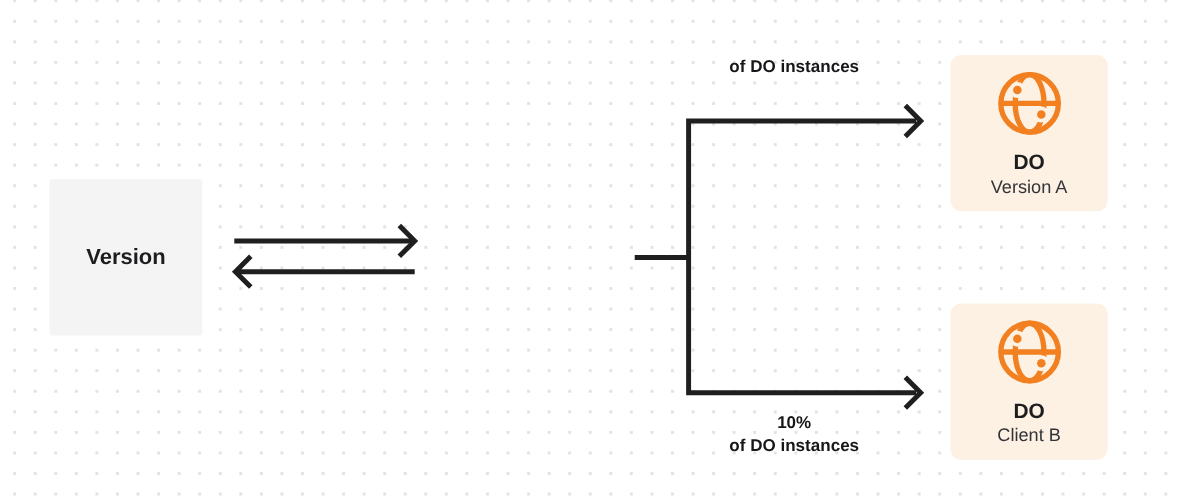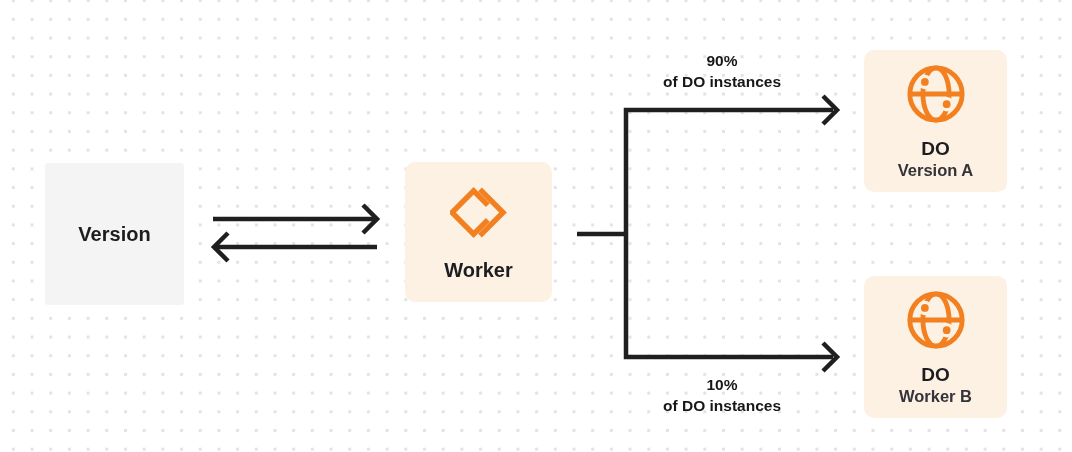--- a/index.html
+++ b/index.html
@@ -67,21 +67,21 @@
   .node-do .node-icon { width: 62px; height: 62px; margin-top: 2px; }
   .node-do .node-title {
     font-size: 19px;
     font-weight: 700;
     color: #1d1d1f;
     line-height: 22px;
     margin-top: 13px;
   }
   .node-do .node-subtitle {
     font-size: 16.5px;
-    font-weight: 700;
+    font-weight: 400;
     color: #333338;
     line-height: 21px;
   }
 
   .split-label {
     position: absolute;
     left: 622px;
     width: 200px;
     text-align: center;
     font-size: 15.5px;
@@ -111,30 +111,22 @@
       <path d="M833 110 H626 V357 H833" stroke-width="4.5" fill="none" stroke="#1f1f1f"></path>
       <polyline points="823,96 837,110 823,124" stroke-width="4.5" fill="none" stroke="#1f1f1f"></polyline>
       <polyline points="823,343 837,357 823,371" stroke-width="4.5" fill="none" stroke="#1f1f1f"></polyline>
     </g>
   </svg>
 
   <div class="node node-client" style="background-color: rgb(244, 244, 245);">
     <span class="node-label">Version</span>
   </div>
 
-  <div class="node node-worker" style="background-color: rgb(252, 241, 227);">
-    <svg class="node-icon" viewBox="0 0 58 56" fill="none">
-      <path d="M38.5 20.5 L24 6 L2 28 L24 50 L38.5 35.5" stroke-width="5.5" stroke-linejoin="miter" fill="none" stroke="#f38020"></path>
-      <path d="M30.5 4.5 L54 28 L30.5 51.5" stroke-width="5.5" stroke-linejoin="miter" fill="none" stroke="#f38020"></path>
-    </svg>
-    <span class="node-label">Worker</span>
-  </div>
 
   <div class="split-label split-label-top">
-    <div>90%</div>
     <div>of DO instances</div>
   </div>
 
   <div class="split-label split-label-bottom">
     <div>10%</div>
     <div>of DO instances</div>
   </div>
 
   <div class="node node-do node-do-a" style="background-color: rgb(252, 241, 227);">
     <svg class="node-icon" viewBox="0 0 64 64" fill="none">
@@ -154,16 +146,16 @@
     <svg class="node-icon" viewBox="0 0 64 64" fill="none">
       <circle cx="32" cy="32" r="27" stroke-width="5" fill="none" stroke="#f38020"></circle>
       <path d="M6 32 H58" stroke-width="5" fill="none" stroke="#f38020"></path>
       <ellipse cx="32" cy="32" rx="13.5" ry="27" stroke-width="5" fill="none" stroke="#f38020"></ellipse>
       <circle cx="20.5" cy="19.5" r="7.5" fill="#fcf1e3"></circle>
       <circle cx="20.5" cy="19.5" r="4" fill="#f38020"></circle>
       <circle cx="43" cy="42.5" r="7.5" fill="#fcf1e3"></circle>
       <circle cx="43" cy="42.5" r="4" fill="#f38020"></circle>
     </svg>
     <span class="node-title">DO</span>
-    <span class="node-subtitle">Worker B</span>
+    <span class="node-subtitle">Client B</span>
   </div>
 
 </div>
 
 </body></html>

